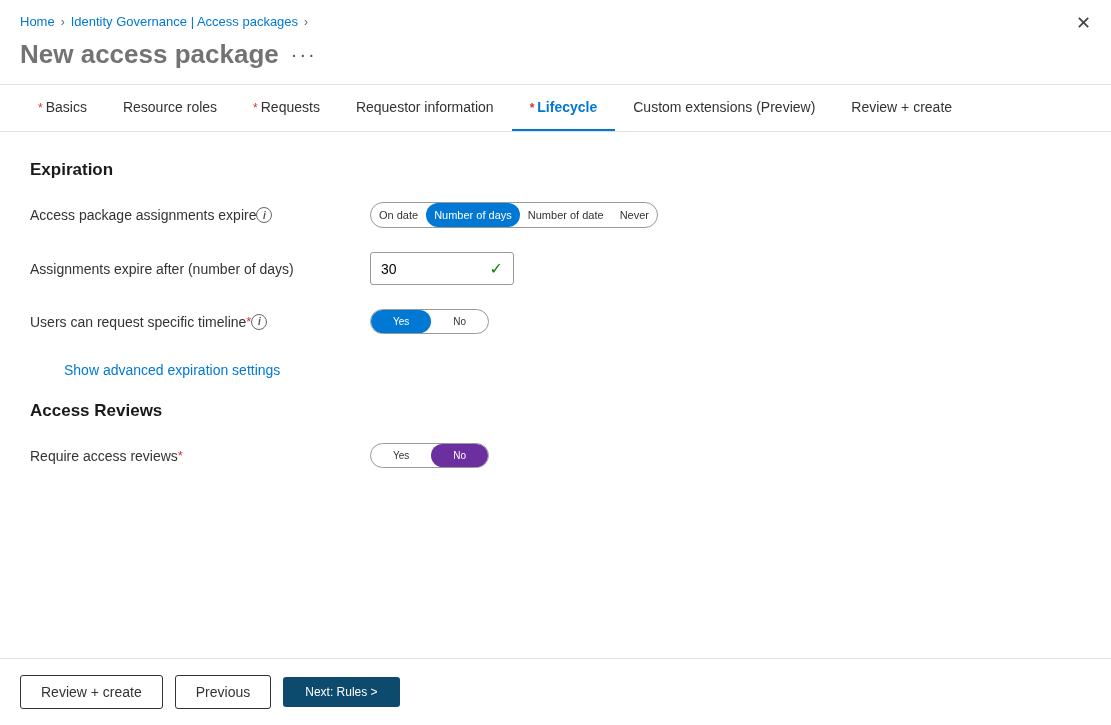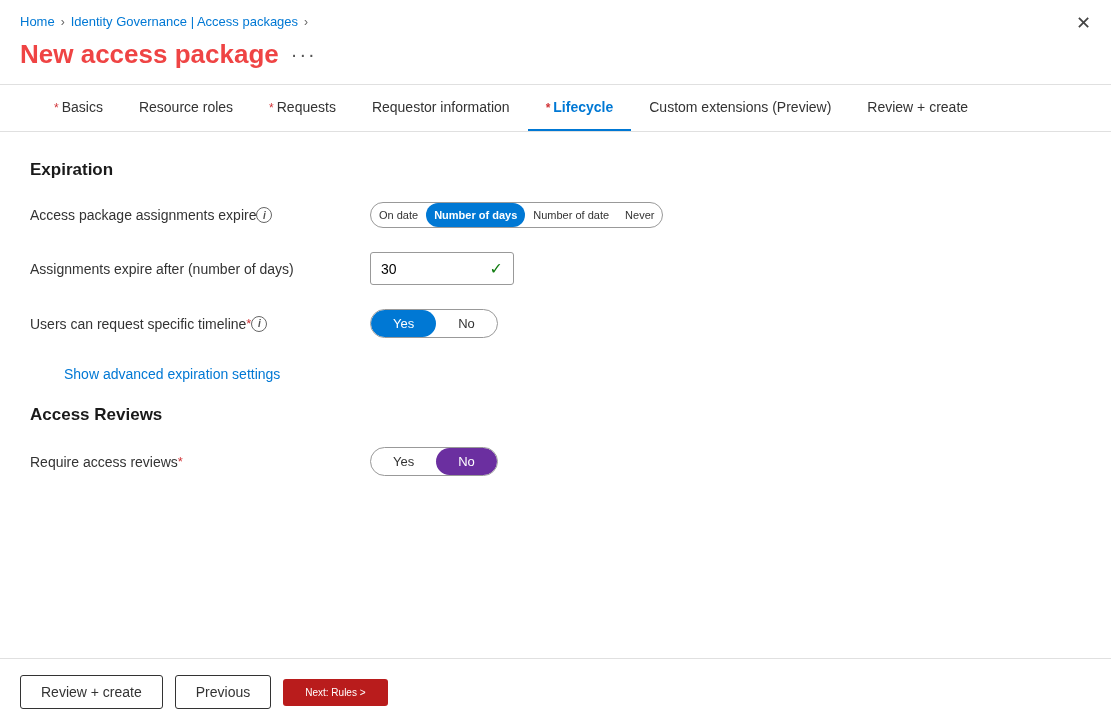--- a/index.html
+++ b/index.html
@@ -39,21 +39,21 @@
     }
     .page-header {
       display: flex;
       align-items: center;
       padding: 4px 20px 14px 20px;
       gap: 12px;
     }
     .page-title {
       font-size: 26px;
       font-weight: 600;
-      color: #ef4444;
+      color: #737373;
     }
     .page-more {
       font-size: 20px;
       color: #555;
       cursor: pointer;
       letter-spacing: 2px;
     }
     .close-btn {
       position: absolute;
       top: 14px;
@@ -66,21 +66,21 @@
       line-height: 1;
     }
     .divider-top {
       border: none;
       border-top: 1px solid #e0e0e0;
       margin: 0;
     }
     .tabs {
       display: flex;
       align-items: center;
-      padding: 0 36px;
+      padding: 0 20px;
       border-bottom: 1px solid #e0e0e0;
       gap: 0;
     }
     .tab {
       padding: 14px 18px;
       font-size: 14px;
       color: #333;
       cursor: pointer;
       border-bottom: 2px solid transparent;
       white-space: nowrap;
@@ -151,34 +151,33 @@
       padding: 6px 8px;
       font-size: 11px;
       color: #333;
       cursor: pointer;
       white-space: nowrap;
     }
     .seg-option.selected {
       background: #0078d4;
       color: #fff;
       border-radius: 20px;
-      font-weight: bold;
     }
     
     .toggle-control {
       display: flex;
       align-items: center;
       border: 1px solid #999;
       border-radius: 20px;
       overflow: hidden;
       background: #fff;
     }
     .toggle-option {
       padding: 6px 22px;
-      font-size: 13px;
+      font-size: 10px;
       color: #333;
       cursor: pointer;
       white-space: nowrap;
     }
     .toggle-option.selected-blue {
       background: #0078d4;
       color: #fff;
       border-radius: 20px;
     }
     .toggle-option.selected-purple {
@@ -234,22 +233,22 @@
       border-radius: 3px;
       background: #fff;
       font-size: 14px;
       cursor: pointer;
       color: #333;
     }
     .btn-primary {
       padding: 8px 22px;
       border: none;
       border-radius: 3px;
-      background: #b91c1c;
-      font-size: 10px;
+      background: #0c4a6e;
+      font-size: 12px;
       cursor: pointer;
       color: #fff;
       font-weight: 500;
     }
     .review-tab-text { color: #333; }
   </style>
 </head>
 <body>
 
 <div class="window">

